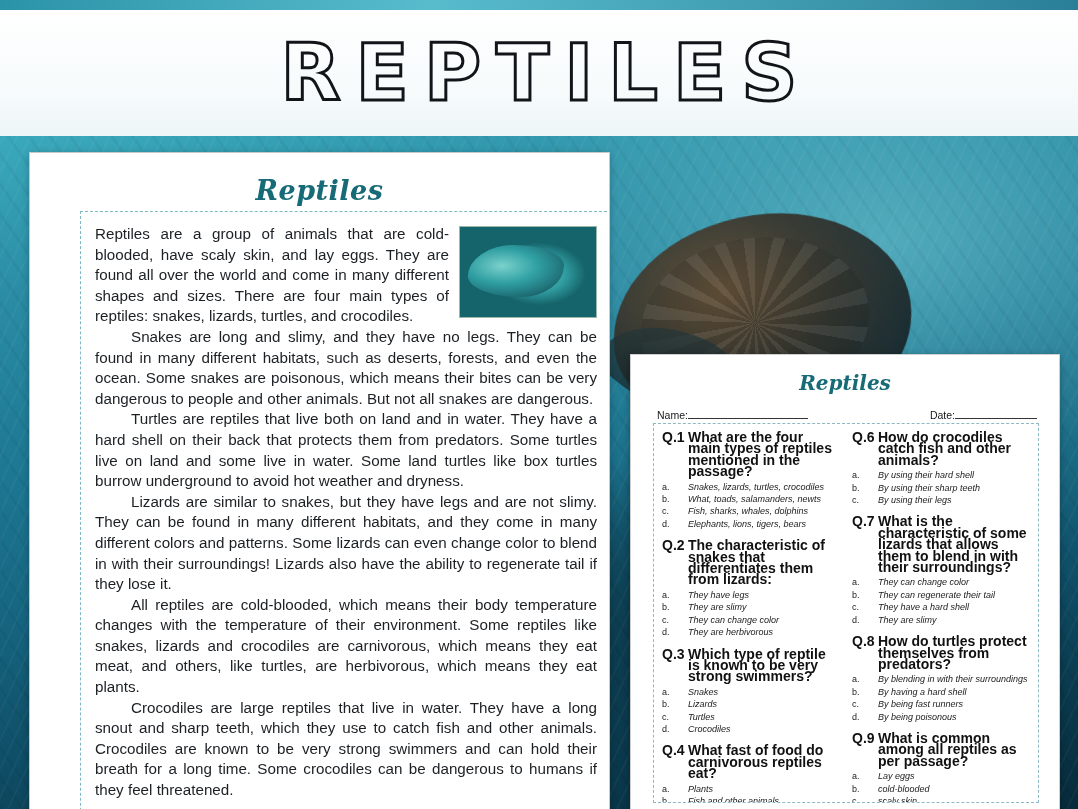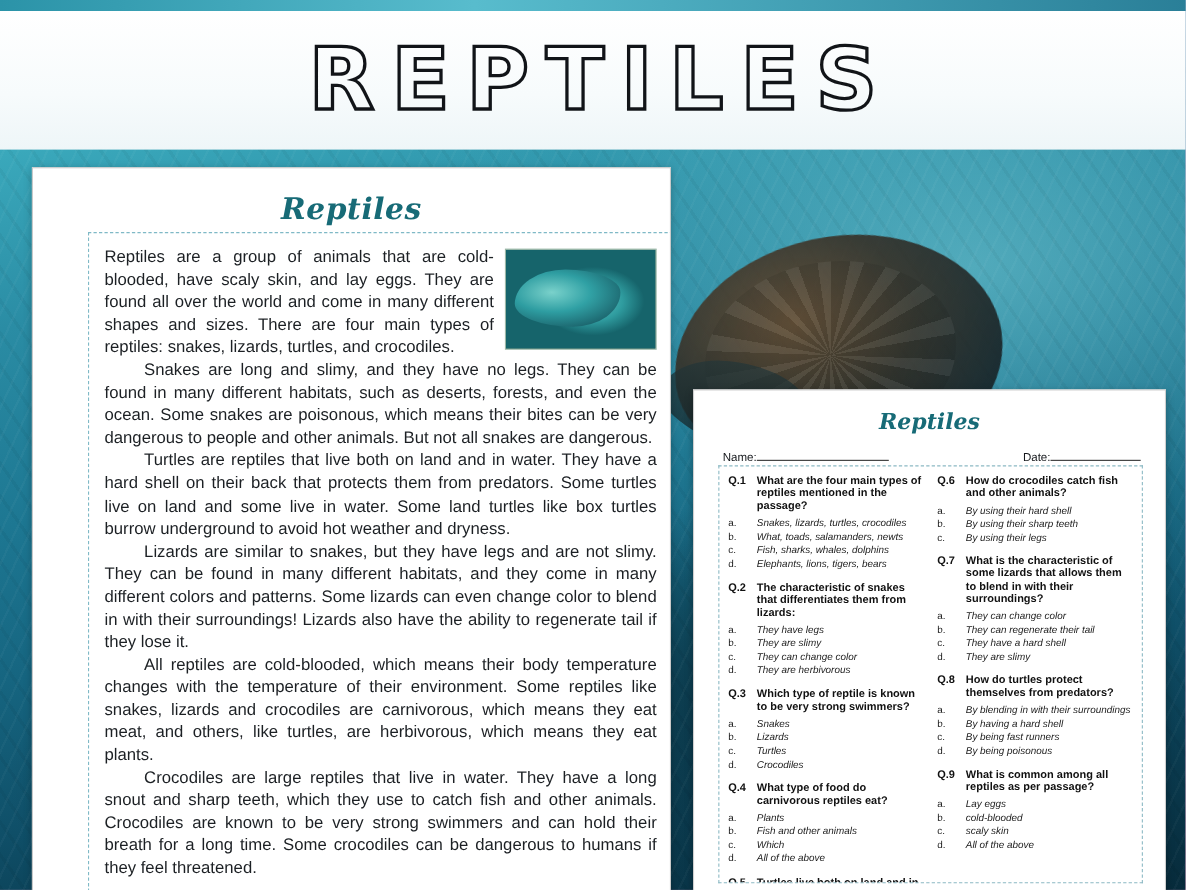--- a/index.html
+++ b/index.html
@@ -193,21 +193,21 @@
   }
   .q-cols {
     display: flex;
     gap: 14px;
   }
   .q-col { width: 176px; }
   .q-block { margin-bottom: 10px; }
   .q-head {
     display: flex;
     gap: 6px;
-    font-size: 10px;
+    font-size: 14px;
     font-weight: 700;
     color: #111;
     line-height: 11.4px;
     margin-bottom: 3px;
   }
   .q-num { width: 20px; flex: 0 0 20px; }
   .q-text { flex: 1 1 auto; }
   .opt {
     display: flex;
     gap: 6px;
@@ -331,21 +331,21 @@
               </div>
             <div class="opt">
                 <span class="opt-letter">d.</span>
                 <span class="opt-text">Crocodiles</span>
               </div>
           </div>
 
           <div class="q-block">
             <div class="q-head">
               <span class="q-num">Q.4</span>
-              <span class="q-text">What type of food do carnivorous reptiles eat?</span>
+              <span class="q-text">What fast of food do carnivorous reptiles eat?</span>
             </div>
             <div class="opt">
                 <span class="opt-letter">a.</span>
                 <span class="opt-text">Plants</span>
               </div>
             <div class="opt">
                 <span class="opt-letter">b.</span>
                 <span class="opt-text">Fish and other animals</span>
               </div>
             <div class="opt">

